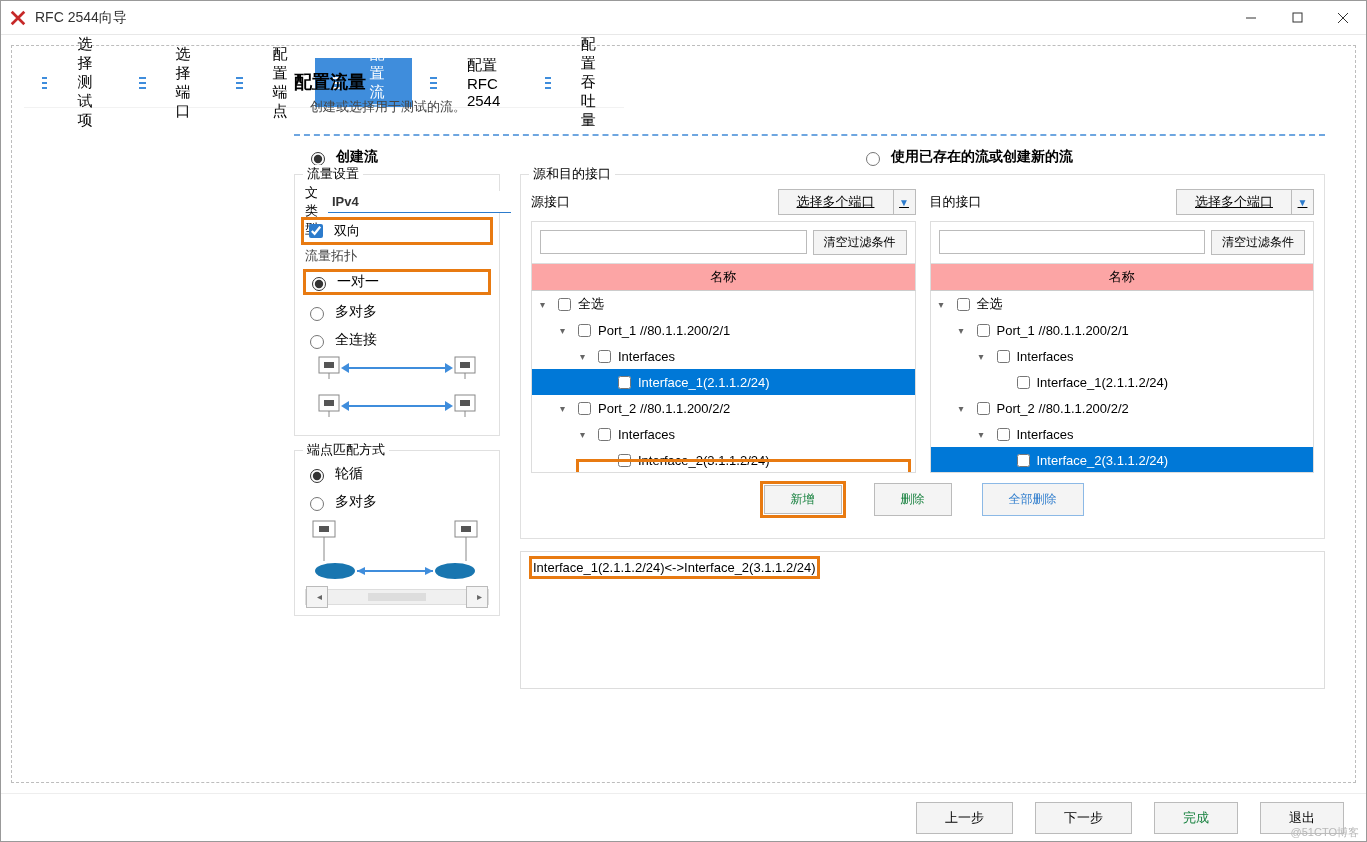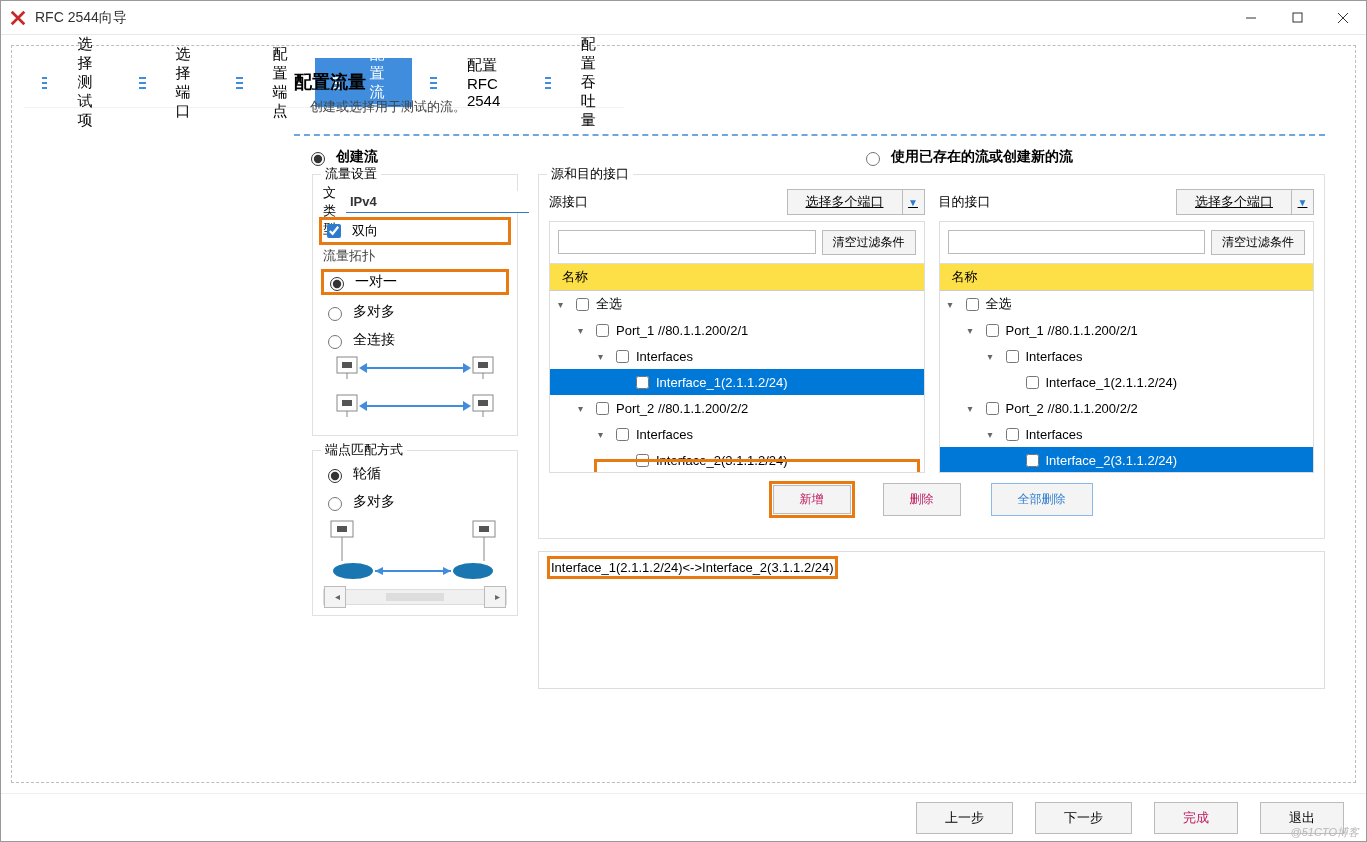--- a/index.html
+++ b/index.html
@@ -32,21 +32,21 @@
   .ham{width:16px;height:12px;display:flex;flex-direction:column;justify-content:space-between;}
   .ham span{height:2px;background:var(--blue);display:block;}
   
   .main{flex:1;display:flex;flex-direction:column;padding:6px 18px 6px 18px;min-width:0;position:relative;}
   .page-title{font-size:18px;font-weight:600;margin:6px 0 4px 0;}
   .page-sub{font-size:13px;color:#444;margin:0 0 10px 16px;}
   .dash-sep{border:none;border-top:2px dashed #6ea6e0;margin:8px 0 12px 0;}
   .row-radio{display:flex;gap:40px;align-items:center;padding:0 12px 8px 12px;}
   .radio{display:flex;align-items:center;gap:8px;font-size:14px;}
   .radio input{accent-color:#333;width:14px;height:14px;}
-  .columns{display:flex;gap:20px;flex:1;min-height:0;margin-left:18px;}
+  .columns{display:flex;gap:20px;flex:1;min-height:0;}
   
   .fs{border:1px solid var(--border-light);position:relative;padding:14px 10px 10px 10px;}
   .fs>.legend{position:absolute;top:-10px;left:8px;background:#fff;font-size:13px;padding:0 4px;}
   
   .settings-col{width:206px;display:flex;flex-direction:column;gap:14px;}
   .kv{display:flex;align-items:center;gap:10px;font-size:13px;height:26px;}
   .kv input[type=text]{flex:1;height:22px;border:none;border-bottom:1px solid var(--blue-dark);font-size:13px;padding:0 4px;color:#333;font-weight:bold;}
   .chk{display:flex;align-items:center;gap:8px;font-size:13px;}
   .chk input{accent-color:var(--blue-dark);width:14px;height:14px;}
   .topo-legend{font-size:13px;color:#444;margin-top:4px;}
@@ -66,40 +66,40 @@
   .fs.big{flex:none;}
   .iface-grid{display:flex;gap:14px;}
   .iface-panel{flex:1;display:flex;flex-direction:column;}
   .iface-hd{display:flex;align-items:center;gap:8px;font-size:13px;margin-bottom:6px;}
   .ddl{display:flex;margin-left:auto;text-decoration:underline;}
   .ddl .ddl-main{border:1px solid #bbb;background:#f4f4f4;font-size:13px;padding:3px 18px;}
   .ddl .ddl-arrow{border:1px solid #bbb;border-left:none;background:#f4f4f4;width:22px;display:flex;align-items:center;justify-content:center;color:var(--blue-dark);font-size:10px;}
   .filter-row{display:flex;gap:6px;padding:8px;border:1px solid #ddd;border-bottom:none;}
   .filter-row input{flex:1;height:24px;border:1px solid #bbb;font-size:12px;padding:0 6px;}
   .btn{border:1px solid #bbb;background:#f4f4f4;font-size:12px;padding:3px 10px;cursor:pointer;}
-  .tree-hd{background:#fde047;border:1px solid #ddd;border-bottom:1px solid #ccc;font-size:13px;padding:4px 12px;}
+  .tree-hd{background:#fca5a5;border:1px solid #ddd;border-bottom:1px solid #ccc;font-size:13px;padding:4px 24px;text-align:center;}
   .tree{border:1px solid #ddd;border-top:none;height:182px;overflow:auto;font-size:13px;}
   .tree-row{height:26px;display:flex;align-items:center;padding-left:8px;gap:4px;white-space:nowrap;}
   .tree-row.d1{padding-left:28px;}
   .tree-row.d2{padding-left:48px;}
   .tree-row.d3{padding-left:68px;}
   .tree-row .tw{width:10px;font-size:10px;color:#666;display:inline-block;}
   .tree-row input{width:13px;height:13px;}
   .tree-row.sel{background:var(--sel);color:#fff;}
   .btn-row{display:flex;justify-content:center;gap:30px;margin:10px 0 12px 0;}
   .btn-row .btn{padding:5px 26px;}
   .btn.primary{color:var(--blue-dark);border-color:#8cb9e6;}
-  .btn.disabled{color:#be185d;}
+  .btn.disabled{color:#15803d;}
   .result-box{border:1px solid #ddd;height:138px;padding:8px 10px;font-size:13px;overflow:auto;}
   
   .overlay{position:absolute;inset:0;pointer-events:none;}
   
   .footer{height:48px;display:flex;align-items:center;justify-content:flex-end;gap:22px;padding:0 22px;border-top:1px solid #eee;}
   .footer .btn{padding:6px 28px;font-size:13px;}
-  .watermark{position:absolute;right:8px;bottom:2px;font-size:11px;color:#b8b8b8;font-style:italic;}
+  .watermark{position:absolute;right:8px;bottom:2px;font-size:11px;color:#b8b8b8;}
 </style>
 </head>
 <body>
 
 <div class="window">
 
   <div class="titlebar">
     <span class="logo">
       <svg viewBox="0 0 20 20" width="18" height="18">
           <path d="M3 3 L17 17 M17 3 L3 17" stroke="#c62828" stroke-width="3"></path>

